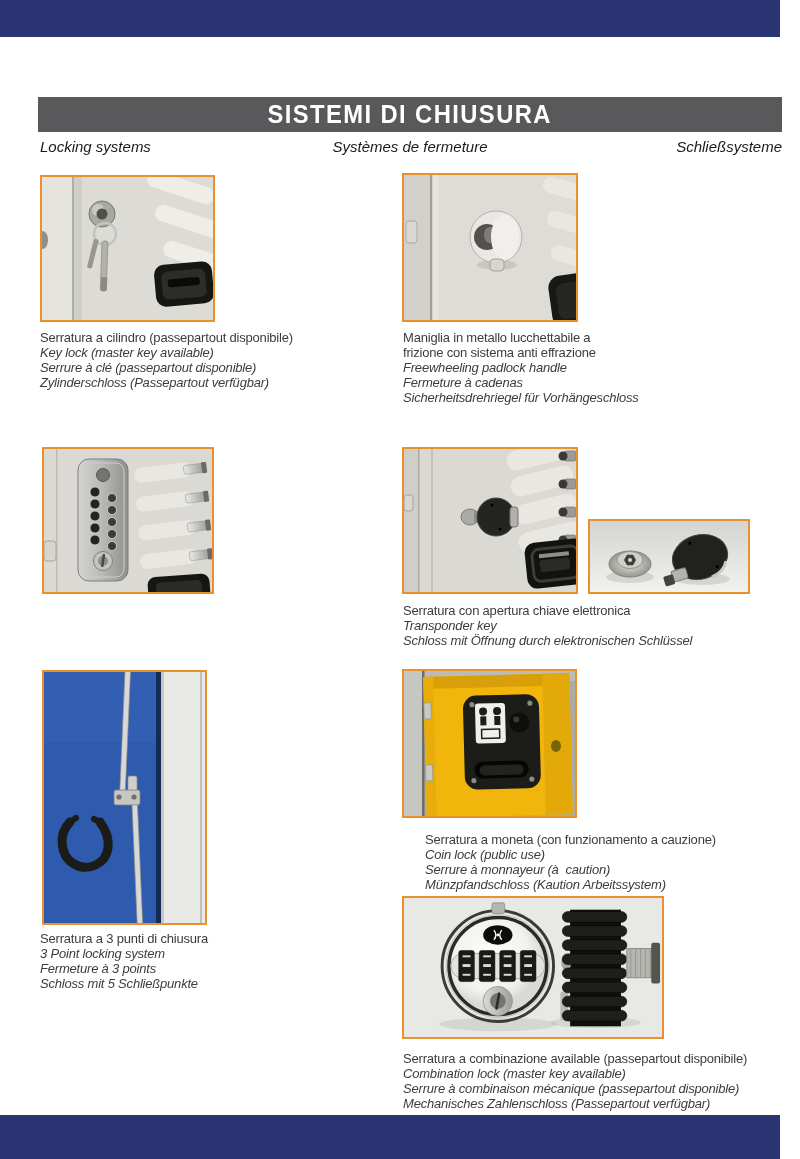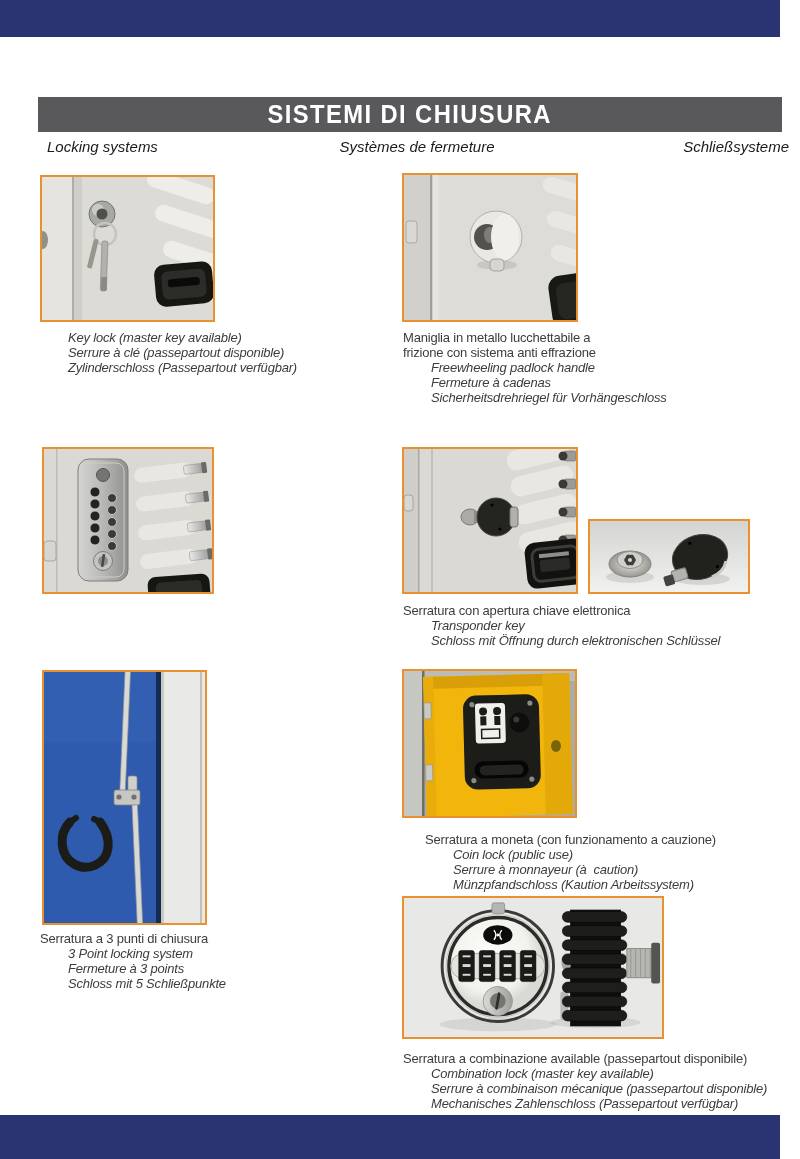--- a/index.html
+++ b/index.html
@@ -5,31 +5,31 @@
   html,body{margin:0;padding:0;background:#ffffff;}
   .page{position:relative;width:800px;height:1159px;background:#ffffff;overflow:hidden;
         font-family:"Liberation Sans", sans-serif;padding-left:12px;}
   .bar{position:absolute;background:#2B3472;}
   .bar.top{left:0;top:0;width:780px;height:37px;}
   .bar.bottom{left:0;top:1115px;width:780px;height:44px;}
   .titlebar{position:absolute;left:38px;top:97px;width:744px;height:35px;background:#59595B;
             display:flex;align-items:center;justify-content:center;}
   .titlebar span{color:#ffffff;font-weight:bold;font-size:25px;letter-spacing:1.5px;
                  transform:scaleX(.95);display:inline-block;white-space:pre;}
-  .subtitles{position:absolute;left:38px;top:138px;width:744px;height:20px;margin-left:7px;}
+  .subtitles{position:absolute;left:38px;top:138px;width:744px;height:20px;}
   .sub{position:absolute;top:0;font-style:italic;font-size:15px;color:#1A1A1A;white-space:pre;}
   .sub.l{left:2px;}
   .sub.c{left:50%;transform:translateX(-50%);}
   .sub.r{right:0;}
   .fig{position:absolute;margin:0;border:2px solid #E8912E;box-sizing:border-box;
        overflow:hidden;background:#DCDBD6;}
   .fig svg{display:block;width:100%;height:100%;}
   .caption{position:absolute;font-size:13px;line-height:15px;color:#3C3C3C;letter-spacing:-.2px;}
   .caption .ln{white-space:pre;}
-  .caption .it{font-style:italic;margin-left:28px;}
+  .caption .it{font-style:italic;}
 </style>
 </head>
 <body>
 
 <div class="page">
 
   <div class="bar top"></div>
 
   <div class="titlebar">
     <span>SISTEMI DI CHIUSURA</span>
@@ -89,20 +89,21 @@
       <ellipse cx="101" cy="62" rx="14" ry="23" fill="#F0EFEB"></ellipse>
       <rect x="86" y="84" width="14" height="12" rx="4" fill="#D7D5CF" stroke="#A5A39D"></rect>
       <g transform="rotate(-8 162 124)">
         <rect x="146" y="100" width="50" height="52" rx="12" fill="#181815"></rect>
         <rect x="153" y="108" width="34" height="36" rx="8" fill="#262623"></rect>
       </g>
     </svg>
   </figure>
 
   <div class="caption" style="left:40px;top:330px">
+    <div class="ln">Serratura a cilindro (passepartout disponibile)</div>
     <div class="ln it">Key lock (master key available)</div>
     <div class="ln it">Serrure à clé (passepartout disponible)</div>
     <div class="ln it">Zylinderschloss (Passepartout verfügbar)</div>
   </div>
 
   <div class="caption" style="left:403px;top:330px">
     <div class="ln">Maniglia in metallo lucchettabile a</div>
     <div class="ln">frizione con sistema anti effrazione</div>
     <div class="ln it">Freewheeling padlock handle</div>
     <div class="ln it">Fermeture à cadenas</div>

